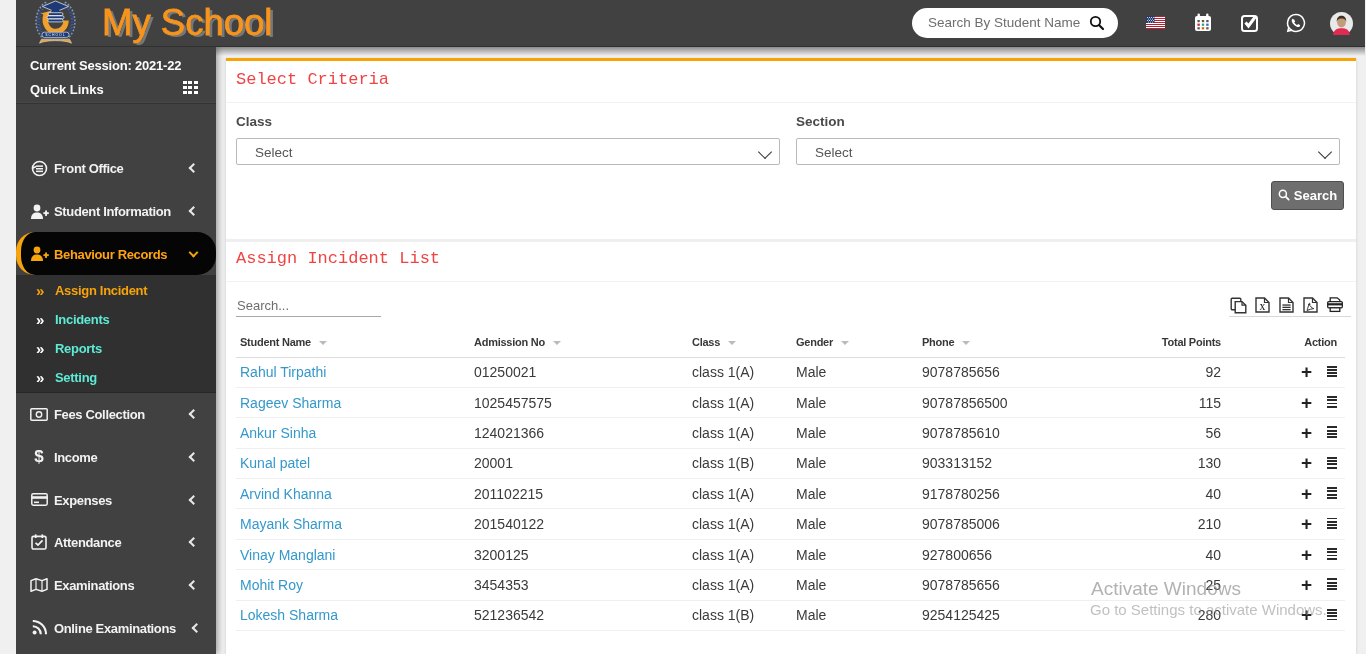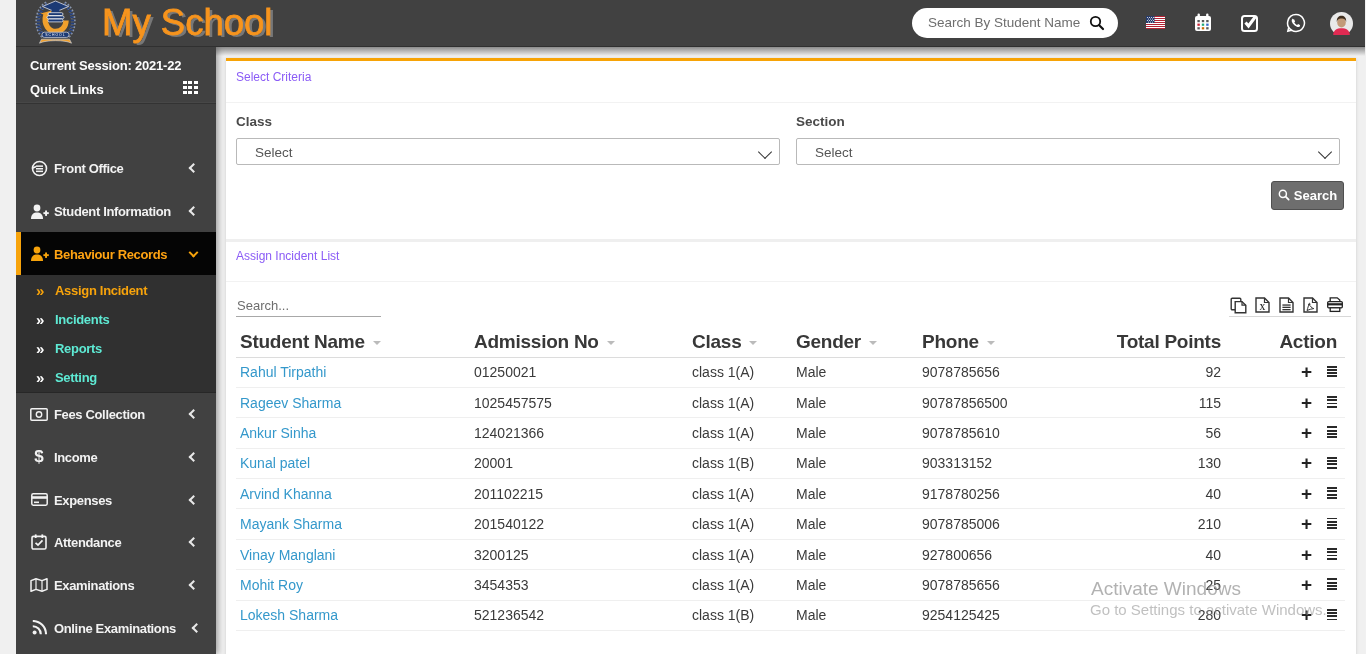--- a/index.html
+++ b/index.html
@@ -29,35 +29,35 @@
 #session .l2 { position:absolute; left:14px; top:34px; font-size:13px; font-weight:bold; color:#fdfdfd; }
 #gridico { position:absolute; left:167px; top:33px; width:15px; height:14px; }
 #gridico i { position:absolute; width:4px; height:3.2px; background:#fff; }
 
 #menu { position:absolute; left:0; top:58px; width:200px;margin-top:42px; }
 .mitem { position:relative; height:42.7px; }
 .mitem .mico { position:absolute; left:13px; top:50%; transform:translateY(-50%); width:20px; height:18px; display:flex; align-items:center; justify-content:center; }
 .mitem .mtext { position:absolute; left:38px; top:50%; transform:translateY(-50%); font-size:13px; letter-spacing:-0.35px; font-weight:bold; color:#f2f2f2; white-space:nowrap; }
 .mitem .chev { position:absolute; right:19px; top:50%; width:7px; height:7px; border-left:2px solid #e8e8e8; border-bottom:2px solid #e8e8e8; transform:translateY(-50%) rotate(45deg); }
 .mitem.open .chev { transform:translateY(-70%) rotate(-45deg); }
-.mitem.active { background:#050505; border-left:5px solid #f7a30b; }
+.mitem.active { background:#050505; border-left:5px solid #f7a30b;border-radius:19px; }
 .mitem.active .mico { left:8px; }
 .mitem.active .mtext { left:33px; color:#ffa312; }
 #submenu { background:#303030; border-bottom:1px solid #272727; }
 .sitem { position:relative; height:29.2px; }
 .sitem .arr { position:absolute; left:20px; top:50%; transform:translateY(-50%); font-size:15px; font-weight:bold; color:#fff; }
 .sitem .stext { position:absolute; left:39px; top:50%; transform:translateY(-50%); font-size:13px; letter-spacing:-0.3px; font-weight:bold; color:#5eead4; }
 .sitem.act .arr, .sitem.act .stext { color:#f7a30b; }
 
 
 #main { position:absolute; left:200px; top:47px; width:1149px; height:607px; background:#f0f0f0; }
 #main::before { content:""; position:absolute; left:0; top:0; width:100%; height:9px; background:linear-gradient(to bottom, rgba(0,0,0,0.42), rgba(0,0,0,0)); z-index:2; }
 #card { position:absolute; left:10px; top:11px; width:1130px; height:700px; background:#fff; border-top:3px solid #f7a306; box-shadow:0 1px 3px rgba(0,0,0,0.15); }
 
-.h1 { position:absolute; left:10px; font-size:12px; color:#8b5cf6; }
+.h1 { position:absolute; left:10px; font-size:17px; color:#ef4444;font-family:Liberation Mono, monospace; }
 #h-select { top:9px; }
 .divider { position:absolute; left:0; width:1130px; border-bottom:1px solid #f2f2f2; }
 #div1 { top:41px; }
 .flabel { position:absolute; font-size:13.5px; font-weight:bold; color:#4a4a4a; }
 #lab-class { left:10px; top:53px; }
 #lab-section { left:570px; top:53px; }
 .sel { position:absolute; top:77px; width:544px; height:27px; border:1px solid #b9b9b9; border-radius:2px; background:#fff; }
 .sel .stx { position:absolute; left:18px; top:6px; font-size:13.5px; color:#555; }
 .sel .schev { position:absolute; right:9px; top:8px; width:10px; height:10px; border-left:1.7px solid #333; border-bottom:1.7px solid #333; transform:rotate(-45deg); }
 #sel-class { left:10px; }
@@ -66,21 +66,21 @@
 #band { position:absolute; left:0; top:178px; width:1130px; height:3px; background:#efefef; }
 #h-incident { top:188px; }
 #div2 { top:220px; }
 #tsearch { position:absolute; left:10px; top:234px; width:145px; height:22px; border-bottom:1px solid #a8a8a8; font-size:13px; color:#6e6e6e; }
 #tsearch span { position:absolute; left:1px; top:3px; }
 #exports { position:absolute; left:1003px; top:234px; width:122px; height:22px; border-bottom:1px solid #d8d8d8; }
 #exports svg { position:absolute; top:2px; }
 
 
 #tbl { position:absolute; left:10px; top:267px; width:1109px; border-collapse:collapse; table-layout:fixed; font-size:14px; color:#3a3a3a; }
-#tbl th { height:29px; font-size:19px; letter-spacing:-0.25px; font-weight:bold; color:#383838; text-align:left; padding:0 4px; border-bottom:1px solid #dcdcdc; white-space:nowrap; }
+#tbl th { height:29px; font-size:11px; letter-spacing:-0.25px; font-weight:bold; color:#383838; text-align:left; padding:0 4px; border-bottom:1px solid #dcdcdc; white-space:nowrap; }
 #tbl td { height:30.4px; padding:0 4px; border-bottom:1px solid #efefef; white-space:nowrap; }
 #tbl .num { text-align:right; padding-right:10px; }
 #tbl .act { text-align:right; padding-right:8px; }
 #tbl td.name { color:#3498cb; }
 #tbl tr.hl td { background:#f5f5f5; }
 .sortarr { display:inline-block; width:0; height:0; border-left:4px solid transparent; border-right:4px solid transparent; border-top:4.5px solid #bbb; margin-left:8px; vertical-align:middle; }
 .plus { display:inline-block; font-size:19px; font-weight:bold; color:#222; vertical-align:middle; position:relative; left:-2px; }
 .bars { display:inline-block; width:10px; vertical-align:middle; margin-left:13px; }
 .bars i { display:block; height:1.9px; background:#2a2a2a; margin-bottom:1.4px; }
 

